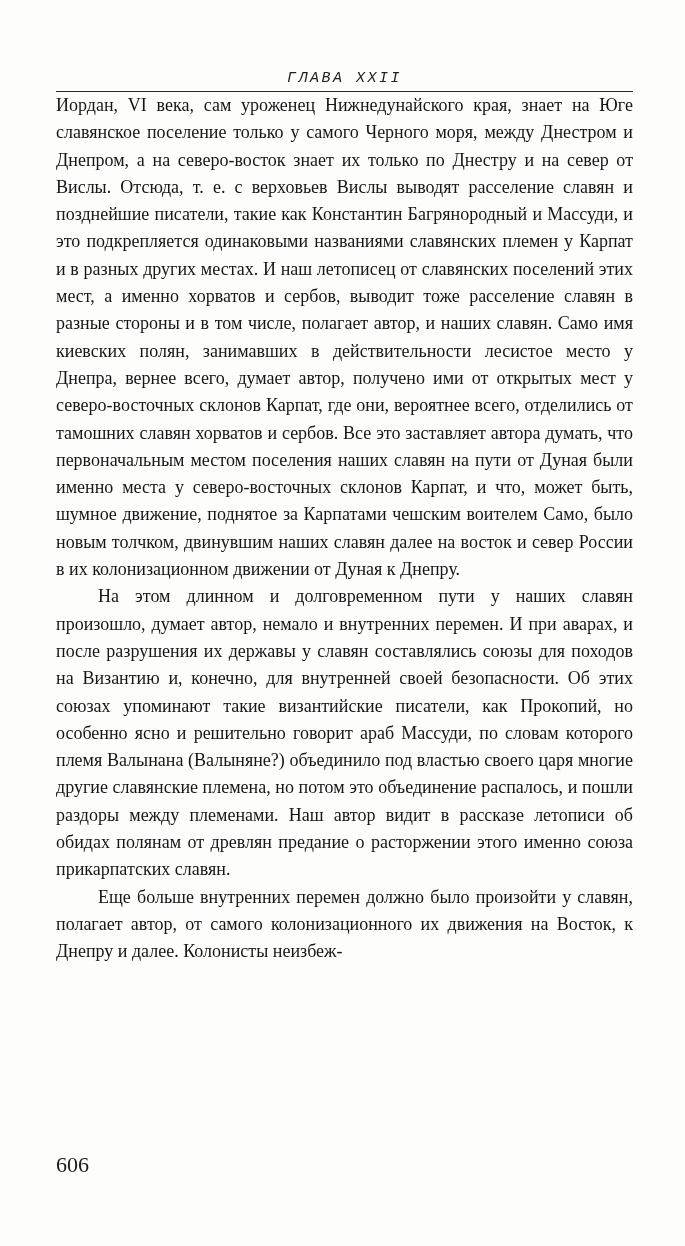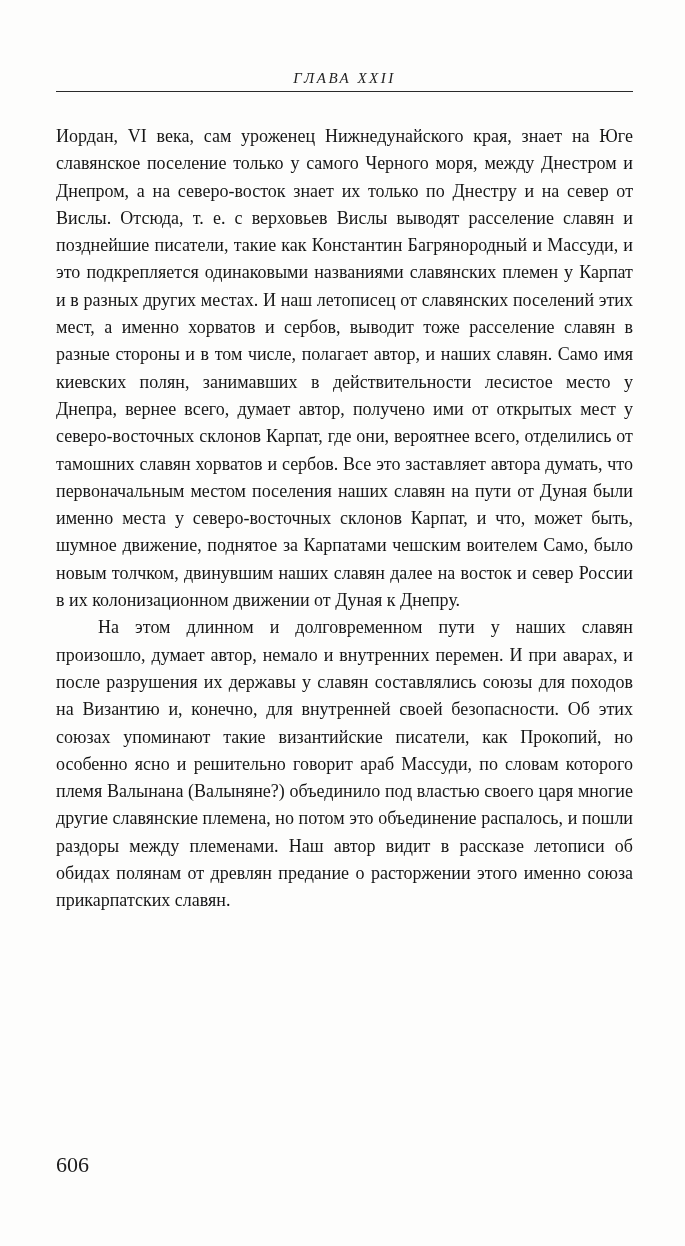--- a/index.html
+++ b/index.html
@@ -25,28 +25,28 @@
     }
     .running-head {
       text-align: center;
     }
     .chapter-title {
       font-style: italic;
       font-size: 15px;
       letter-spacing: 2.5px;
       color: #222222;
       padding-bottom: 4px;
+      font-family: Liberation Mono, monospace;
     }
     .header-rule {
       border: 0;
       border-bottom: 1.6px solid #2a2a2a;
       margin: 0;
     }
     .body-text {
-      margin-top: 31px;
     }
     .para {
       margin: 0;
       font-size: 18px;
       line-height: 27.3px;
       text-align: justify;
       hyphens: auto;
       -webkit-hyphens: auto;
       color: #161616;
     }
@@ -69,19 +69,20 @@
   <div class="content">
 
     <header class="running-head">
       <div class="chapter-title">ГЛАВА XXII</div>
       <hr class="header-rule">
     </header>
 
     <main class="body-text">
       <p class="para">Иордан, VI века, сам уроженец Нижнедунайского края, знает на Юге славянское поселение только у самого Черного моря, между Днестром и Днепром, а на северо-восток знает их только по Днестру и на север от Вислы. Отсюда, т. е. с верховьев Вислы выводят расселение славян и позднейшие писатели, такие как Константин Багрянородный и Массуди, и это подкрепляется одинаковыми названиями славянских племен у Карпат и в разных других местах. И наш летописец от славянских поселений этих мест, а именно хорватов и сербов, выводит тоже расселение славян в разные стороны и в том числе, полагает автор, и наших славян. Само имя киевских полян, занимавших в действительности лесистое место у Днепра, вернее всего, думает автор, получено ими от открытых мест у северо-восточных склонов Карпат, где они, вероятнее всего, отделились от тамошних славян хорватов и сербов. Все это заставляет автора думать, что первоначальным местом поселения наших славян на пути от Дуная были именно места у северо-восточных склонов Карпат, и что, может быть, шумное движение, поднятое за Карпатами чешским воителем Само, было новым толчком, двинувшим наших славян далее на восток и север России в их колонизационном движении от Дуная к Днепру.</p>
       <p class="para indent">На этом длинном и долговременном пути у наших славян произошло, думает автор, немало и внутренних перемен. И при аварах, и после разрушения их державы у славян составлялись союзы для походов на Византию и, конечно, для внутренней своей безопасности. Об этих союзах упоминают такие византийские писатели, как Прокопий, но особенно ясно и решительно говорит араб Массуди, по словам которого племя Валынана (Валыняне?) объединило под властью своего царя многие другие славянские племена, но потом это объединение распалось, и пошли раздоры между племенами. Наш автор видит в рассказе летописи об обидах полянам от древлян предание о расторжении этого именно союза прикарпатских славян.</p>
+      <p class="para indent">Еще больше внутренних перемен должно было произойти у славян, полагает автор, от самого колонизационного их движения на Восток, к Днепру и далее. Колонисты неизбеж-</p>
     </main>
 
   </div>
 
   <div class="page-number">606</div>
 
 </div>
 
 </body></html>

